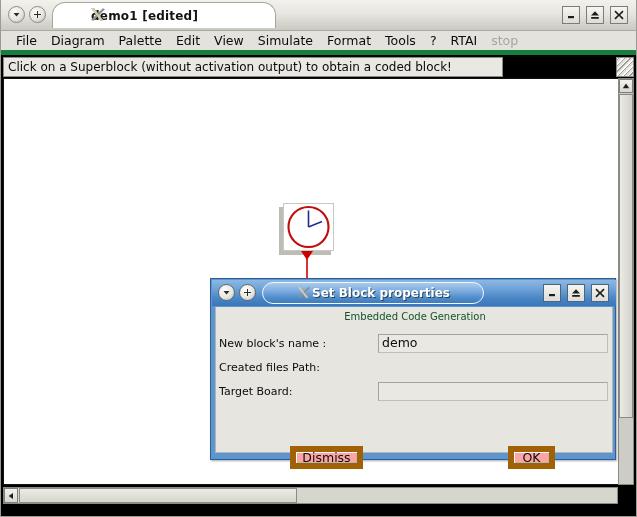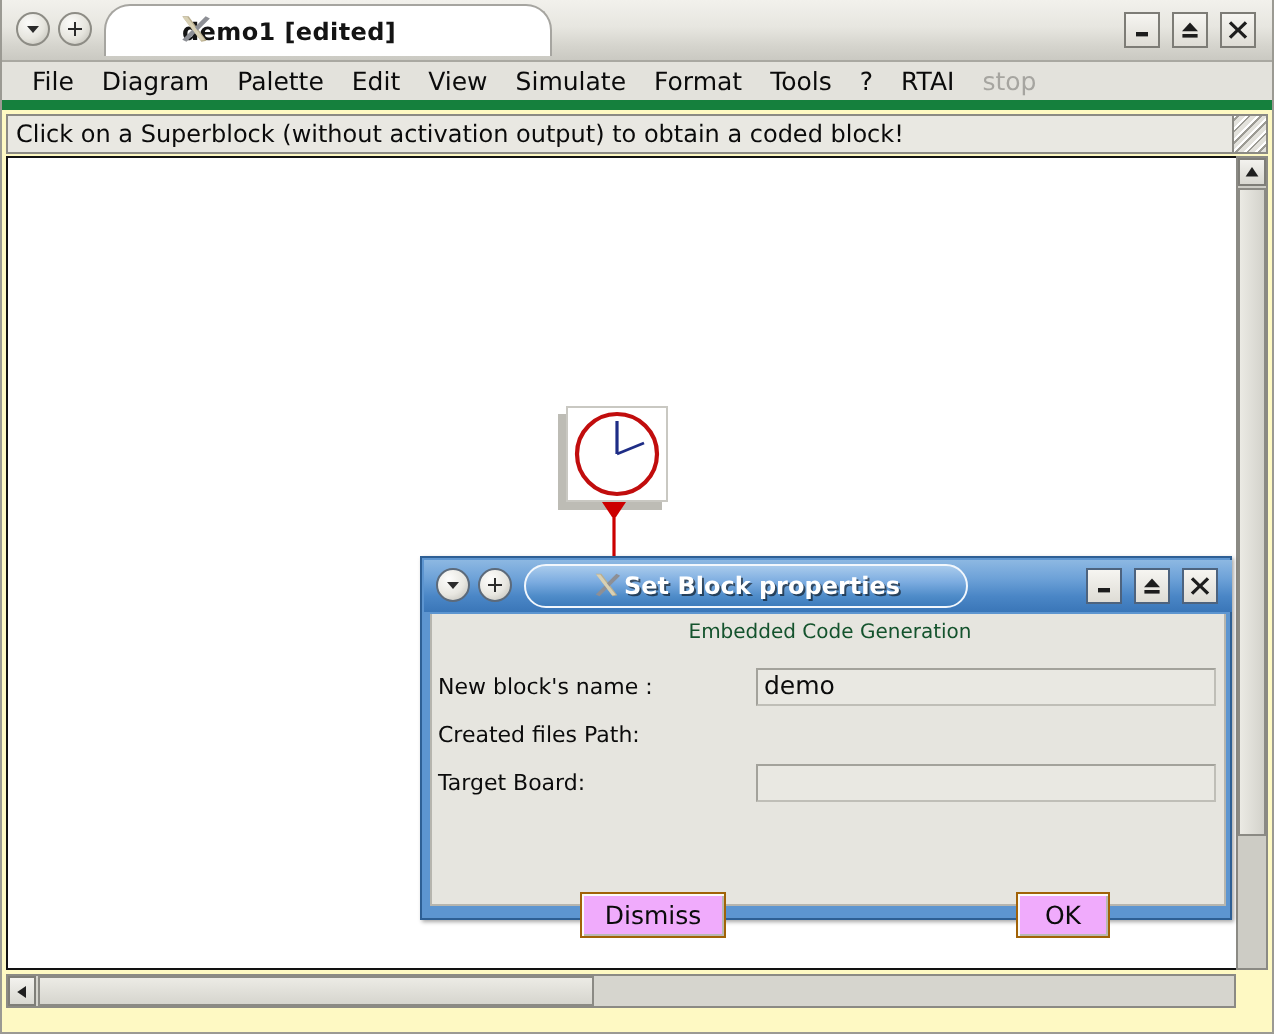--- a/index.html
+++ b/index.html
@@ -17,21 +17,21 @@
     height: 517px;
     overflow: hidden;
     background: #d9d8d2;
   }
 
   
   .main-window {
     position: absolute;
     left: 0; top: 0;
     width: 637px; height: 517px;
-    background: #fef9c3;
+    background: #000000;
     box-sizing: border-box;
   }
   .win-outer-border {
     position: absolute;
     left: 0; top: 0;
     width: 637px; height: 517px;
     box-sizing: border-box;
     border: 1px solid #9b9a93;
     border-top: none;
     pointer-events: none;
@@ -126,21 +126,21 @@
     color: #0b0b0b;
     padding: 2px 7px;
     white-space: nowrap;
   }
   .menu-item.disabled { color: #a6a5a0; }
 
   
   .hintbar {
     position: absolute;
     left: 3px; top: 57px;
-    width: 631px; height: 20px;
+    width: 500px; height: 20px;
     background: #e9e8e2;
     box-sizing: border-box;
     border: 1px solid #8b8a84;
     display: flex;
     align-items: center;
     padding-left: 4px;
     overflow: hidden;
   }
   .hint-text {
     font-size: 12px;
@@ -403,22 +403,22 @@
   }
   .dlg-buttons {
     position: absolute;
     left: 0; top: 139px;
     width: 398px;
     height: 26px;
   }
   .dlg-btn {
     position: absolute;
     height: 23px;
-    background: #f0abfc;
-    border: 1px solid #a16207;
+    background: #fca5a5;
+    border: 6px solid #a16207;
     box-shadow: inset 1px 1px 0 #fbfaf6, inset -1px -1px 0 #b9b8b1;
     box-sizing: border-box;
     display: flex;
     align-items: center;
     justify-content: center;
     font-size: 12.5px;
     color: #0b0b0b;
   }
   .dlg-btn.dismiss { left: 74px; width: 73px; }
   .dlg-btn.ok { left: 292px; width: 47px; }

